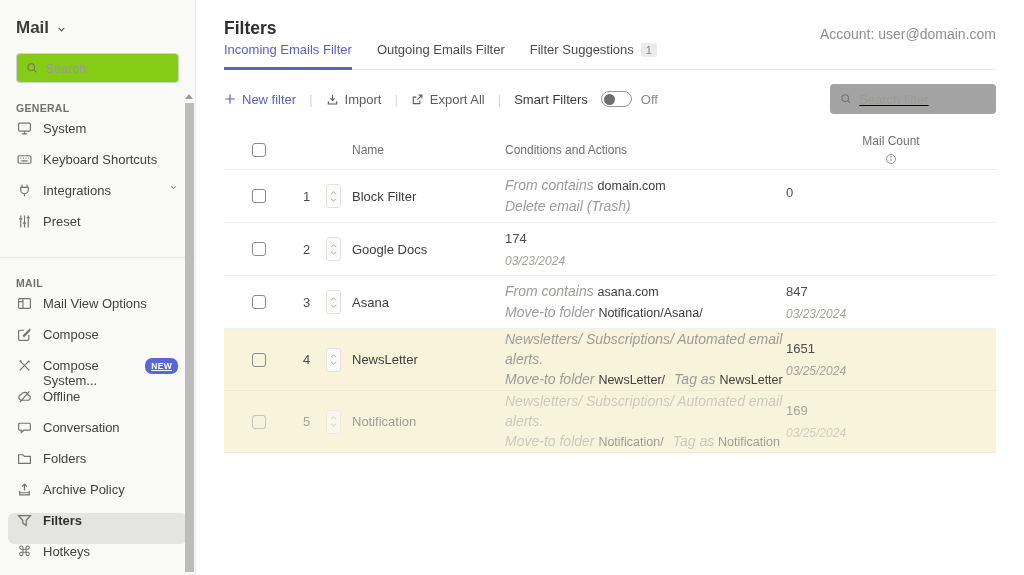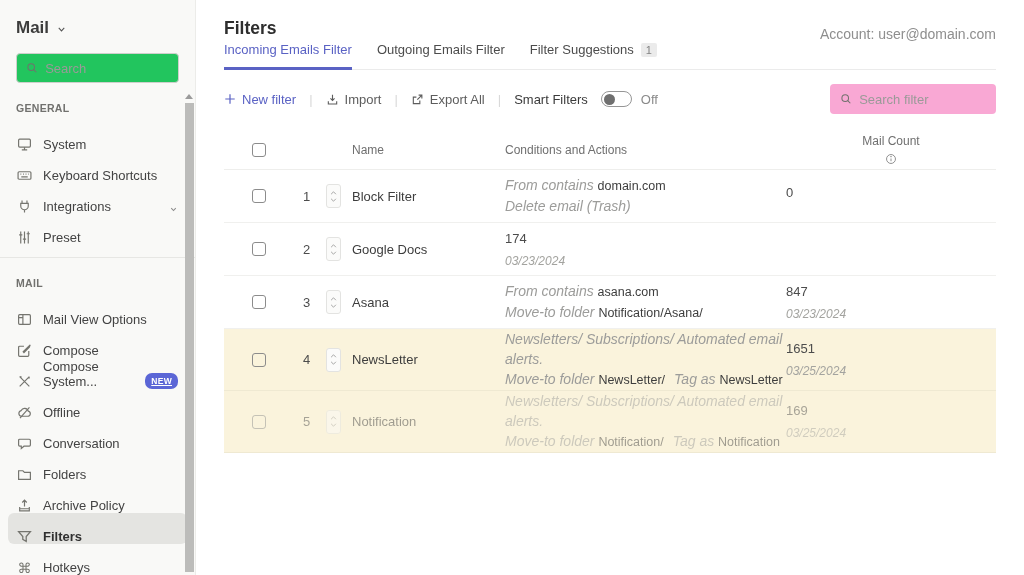--- a/index.html
+++ b/index.html
@@ -6,27 +6,27 @@
   html,body { width:1024px; height:575px; overflow:hidden; background:#fff;
     font-family:"Liberation Sans", sans-serif; -webkit-font-smoothing:antialiased; }
   .app { display:flex; width:1024px; height:575px; }
 
   
   .sidebar { position:relative; width:196px; min-width:196px; height:100%;
     background:#f9f9f7; border-right:1px solid #ecece9; }
   .sb-title-row { display:flex; align-items:center; gap:7px; padding:18px 16px 0;
     font-size:17px; font-weight:600; color:#3c3c3c; cursor:pointer; }
   .sb-title-row svg { margin-top:3px; }
-  .sb-search { margin:15px 16px 0; height:30px; background:#22c55e; border:1px solid #cfcfcc;
+  .sb-search { margin:15px 16px 0; height:30px; background:#84cc16; border:1px solid #cfcfcc;
     border-radius:4px; display:flex; align-items:center; gap:7px; padding:0 9px; }
   .sb-search input { border:none; outline:none; width:100%; font-size:13px; color:#444; background:transparent; }
   input::placeholder { color:#9a9a98; }
   .sb-section-header { margin:19px 16px 7px; font-size:10.5px; font-weight:700;
     color:#71716e; letter-spacing:0.3px; }
-  .sb-item { display:flex; align-items:flex-end; gap:11px; height:31px; margin:0 8px;
+  .sb-item { display:flex; align-items:flex-start; gap:11px; height:31px; margin:0 8px;
     padding:0 9px; border-radius:6px; font-size:13px; color:#434343; cursor:pointer; }
   .sb-item .sb-icon { display:flex; width:15px; justify-content:center; color:#75756f; }
   .sb-item.selected { background:#e4e4e1; font-weight:700; color:#303030; }
   .sb-chevron { margin-left:auto; color:#8a8a8a; display:flex; }
   .sb-divider { border-top:1px solid #e7e7e4; margin:12px 0 0; }
   .new-badge { background:var(--new_badge,#5b66d6); color:#fff; font-size:8.5px; font-weight:700;
     padding:3px 6px; border-radius:7px; letter-spacing:0.3px; margin-left:2px;text-decoration:underline; }
   .cmd-glyph { font-size:14px; line-height:1; color:#75756f; }
   .sb-scrollbar { position:absolute; top:94px; right:1px; width:10px; bottom:0; }
   .sb-scroll-arrow { width:0; height:0; border-left:4px solid transparent;
@@ -48,22 +48,22 @@
   .toolbar { display:flex; align-items:center; margin-top:14px; gap:13px; font-size:13px; height:30px; }
   .tb-btn { display:flex; align-items:center; gap:6px; color:#5d5d5d; cursor:pointer; }
   .tb-new { color:var(--accent,#5a62c4); }
   .tb-sep { color:#d8d8d8; font-size:13px; }
   .smart-label { color:#3b3b3b; }
   .toggle { width:31px; height:16px; border:1px solid #969696; border-radius:9px;
     position:relative; background:#fff; cursor:pointer; }
   .toggle .knob { position:absolute; left:2px; top:1.5px; width:11px; height:11px;
     border-radius:50%; background:#6f6f6f; }
   .toggle-state { color:#8a8a8a; margin-left:-4px; }
-  .search-filter { margin-left:auto; width:166px; height:30px; background:#f9a8d4;
-    border-radius:4px; display:flex; align-items:center; gap:7px; padding:0 10px; }
+  .search-filter { margin-left:auto; width:166px; height:30px; background:#a3a3a3;
+    border-radius:4px; display:flex; align-items:center; gap:7px; padding:0 10px;text-decoration:underline; }
   .search-filter input { background:transparent; border:0; outline:0; font-size:13px; width:100%; color:#444; }
 
   .table { margin-top:16px; }
   .t-row { display:grid; grid-template-columns:48px 26px 26px 153px 281px 1fr;
     align-items:center; padding-left:28px; min-height:53px; border-bottom:1px solid #f0f0ee; }
   .t-head { min-height:40px; color:#6f6f6f; font-size:12px; border-bottom:1px solid #eeeeec; }
   .cb { width:14px; height:14px; border:1.5px solid #8c8c8c; border-radius:3px; background:transparent; cursor:pointer; }
   .num { font-size:13px; color:#4c4c4c; padding-left:3px; }
   .spin { width:15px; height:24px; background:#fbfbfa; border:1px solid #e3e3e1; border-radius:3px;
     display:flex; flex-direction:column; align-items:center; justify-content:center; gap:3px;

